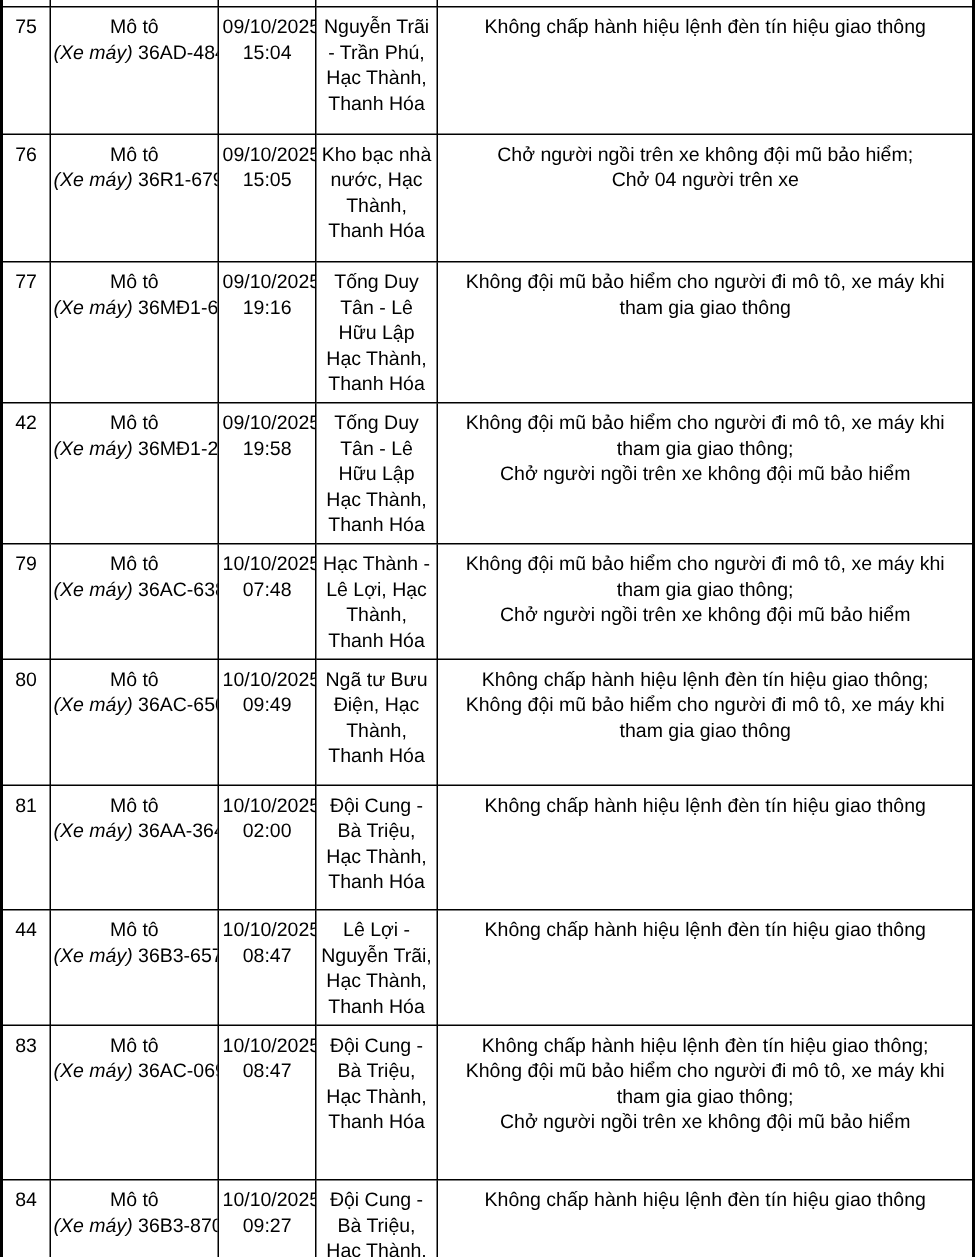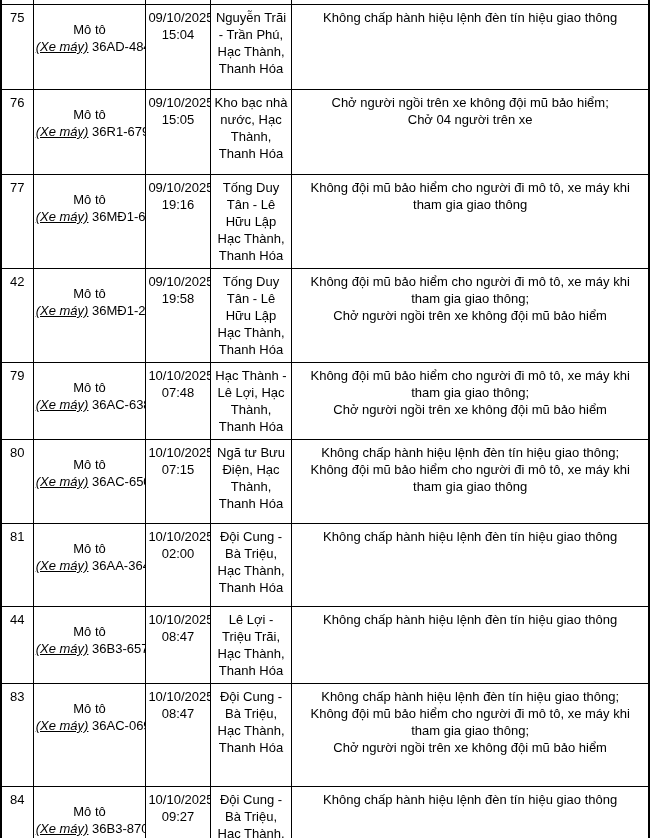--- a/index.html
+++ b/index.html
@@ -34,23 +34,23 @@
   }
   
   tr.strip-top td    { border-top: none; padding: 0; height: 4px; }
 
   td.c-no   { padding: 4px 0; margin-top: 44px; }
   td.c-veh  { padding: 4px 1px; }
   td.c-date { padding: 4px 0; }
   td.c-loc  { padding: 4px 2px; }
   td.c-vio  { padding: 4px 6px; margin-top: 48px; }
 
-  .veh-type  { white-space: nowrap; margin-top: 12px; }
+  .veh-type  { white-space: nowrap; }
   .veh-plate { white-space: nowrap; font-style: normal; }
-  .veh-plate i { font-style: italic; text-decoration: underline; }
+  .veh-plate i { font-style: italic; }
   .dt-line   { white-space: nowrap; }
   .vio-line  { }
 </style>
 </head>
 <body>
 
 <div class="page">
   <table class="violations">
     <colgroup>
       <col style="width:32px">
@@ -169,21 +169,21 @@
         <tr style="height: 84px;">
     <td class="c-no">
       <span>80</span>
     </td>
     <td class="c-veh">
       <div class="veh-type">Mô tô</div>
       <div class="veh-plate"><i>(Xe máy)</i> <span>36AC-650.36</span></div>
     </td>
     <td class="c-date">
       <div class="dt-line">10/10/2025</div>
-      <div class="dt-line">07:15</div>
+      <div class="dt-line">09:49</div>
     </td>
     <td class="c-loc">
       <span>Ngã tư Bưu Điện, Hạc Thành, Thanh Hóa</span>
     </td>
     <td class="c-vio">
             <div class="vio-line">Không chấp hành hiệu lệnh đèn tín hiệu giao thông;</div>
             <div class="vio-line">Không đội mũ bảo hiểm cho người đi mô tô, xe máy khi tham gia giao thông</div>
           </td>
   </tr>
         <tr style="height: 83px;">
@@ -211,21 +211,21 @@
     </td>
     <td class="c-veh">
       <div class="veh-type">Mô tô</div>
       <div class="veh-plate"><i>(Xe máy)</i> <span>36B3-657.51</span></div>
     </td>
     <td class="c-date">
       <div class="dt-line">10/10/2025</div>
       <div class="dt-line">08:47</div>
     </td>
     <td class="c-loc">
-      <span>Lê Lợi - Triệu Trãi, Hạc Thành, Thanh Hóa</span>
+      <span>Lê Lợi - Nguyễn Trãi, Hạc Thành, Thanh Hóa</span>
     </td>
     <td class="c-vio">
             <div class="vio-line">Không chấp hành hiệu lệnh đèn tín hiệu giao thông</div>
           </td>
   </tr>
         <tr style="height: 103px;">
     <td class="c-no">
       <span>83</span>
     </td>
     <td class="c-veh">

